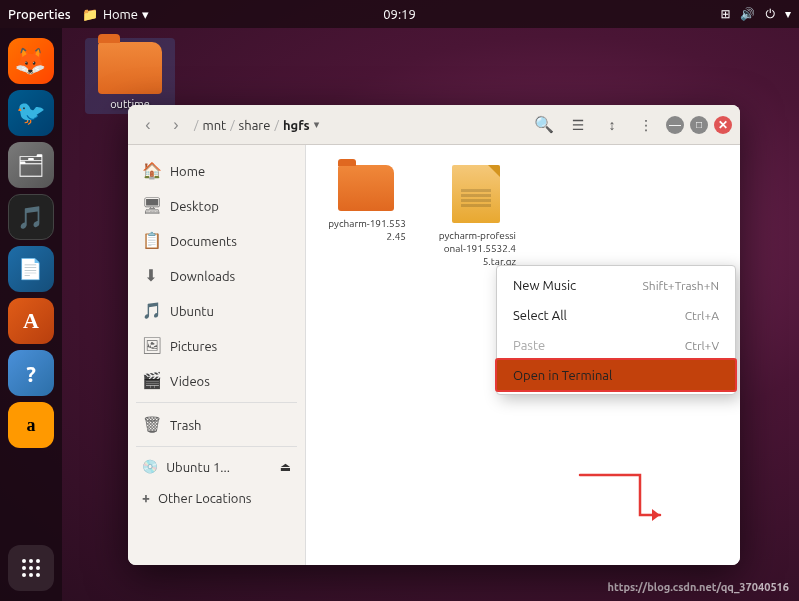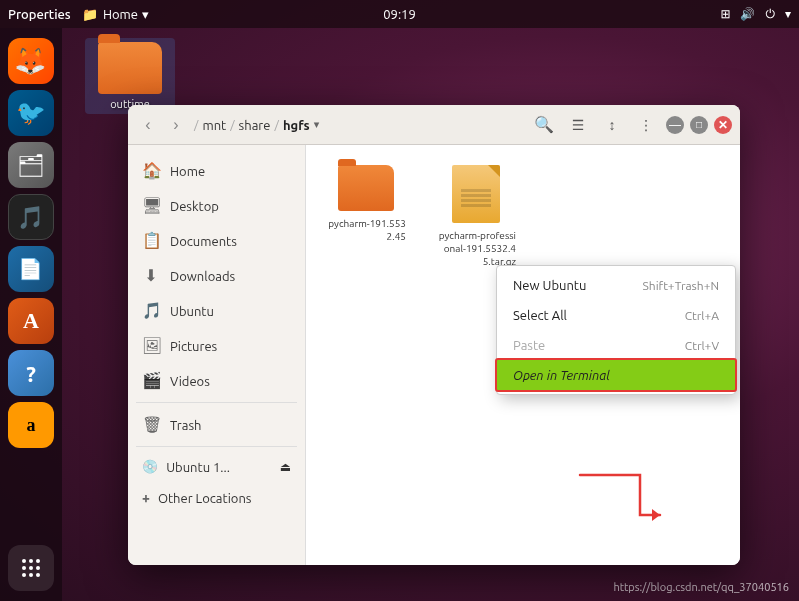--- a/index.html
+++ b/index.html
@@ -380,41 +380,41 @@
       justify-content: space-between;
       align-items: center;
       padding: 8px 16px;
       font-size: 13px;
       color: #222;
       cursor: pointer;
     }
     .ctx-item.disabled { color: #aaa; cursor: default; }
     .ctx-shortcut { color: #888; font-size: 12px; }
     .ctx-item.open-terminal {
-      background: #84cc16;
+      background: #c2410c;
       position: relative;
-      font-style: italic;
     }
     .ctx-item.open-terminal::after {
       content: '';
       position: absolute;
       inset: -2px;
       border: 2px solid #e53935;
       border-radius: 3px;
       pointer-events: none;
     }
 
     
     .url-bar {
       position: absolute;
       bottom: 8px;
       right: 10px;
       color: rgba(255,255,255,0.7);
       font-size: 11px;
       z-index: 10;
+      font-weight: bold;
     }
 
     
     .folder-selected {
       background: rgba(74, 144, 226, 0.2);
       border-radius: 4px;
       padding: 4px;
       text-align: center;
     }
   </style>
@@ -577,21 +577,21 @@
               <div class="archive-stripe"></div>
               <div class="archive-stripe"></div>
             </div>
           </div>
           <span class="file-label">pycharm-professional-191.5532.45.tar.gz</span>
         </div>
       </div>
 
       <div class="context-menu">
         <div class="ctx-item">
-          <span>New Ubuntu</span>
+          <span>New Music</span>
           <span class="ctx-shortcut">Shift+Trash+N</span>
         </div>
         <div class="ctx-item">
           <span>Select All</span>
           <span class="ctx-shortcut">Ctrl+A</span>
         </div>
         <div class="ctx-item disabled">
           <span>Paste</span>
           <span class="ctx-shortcut">Ctrl+V</span>
         </div>

